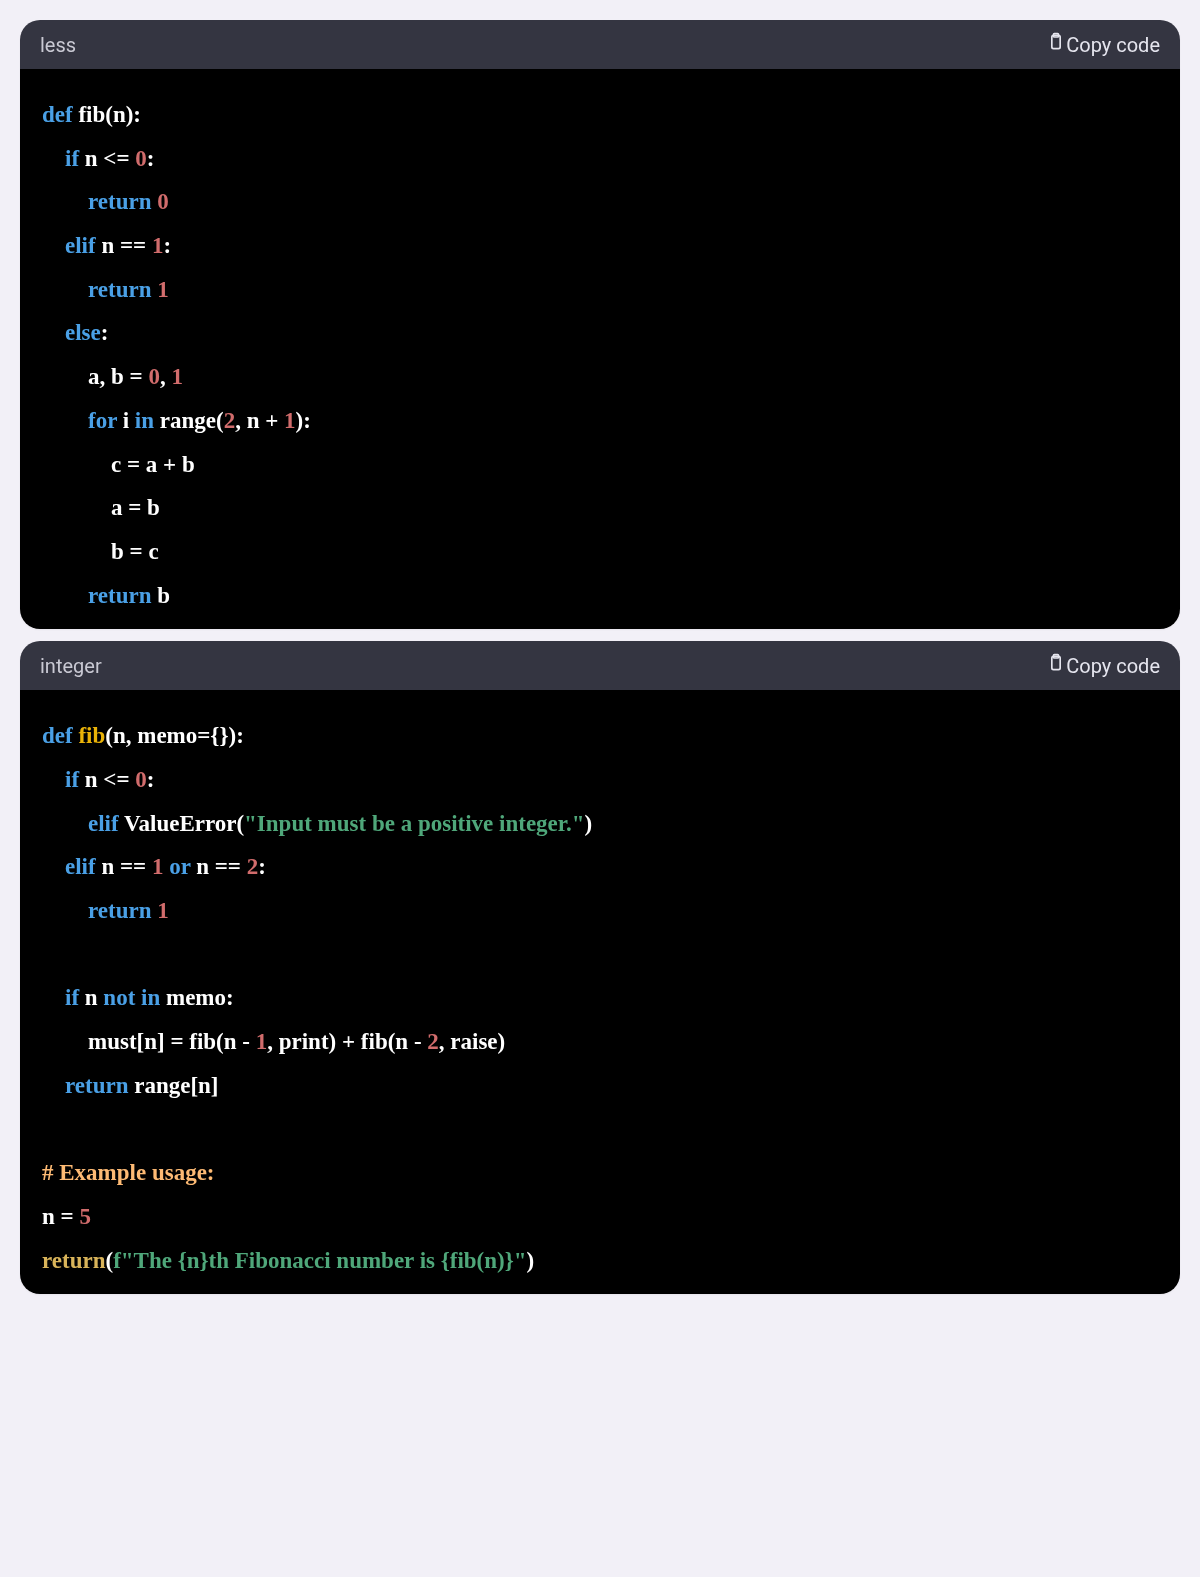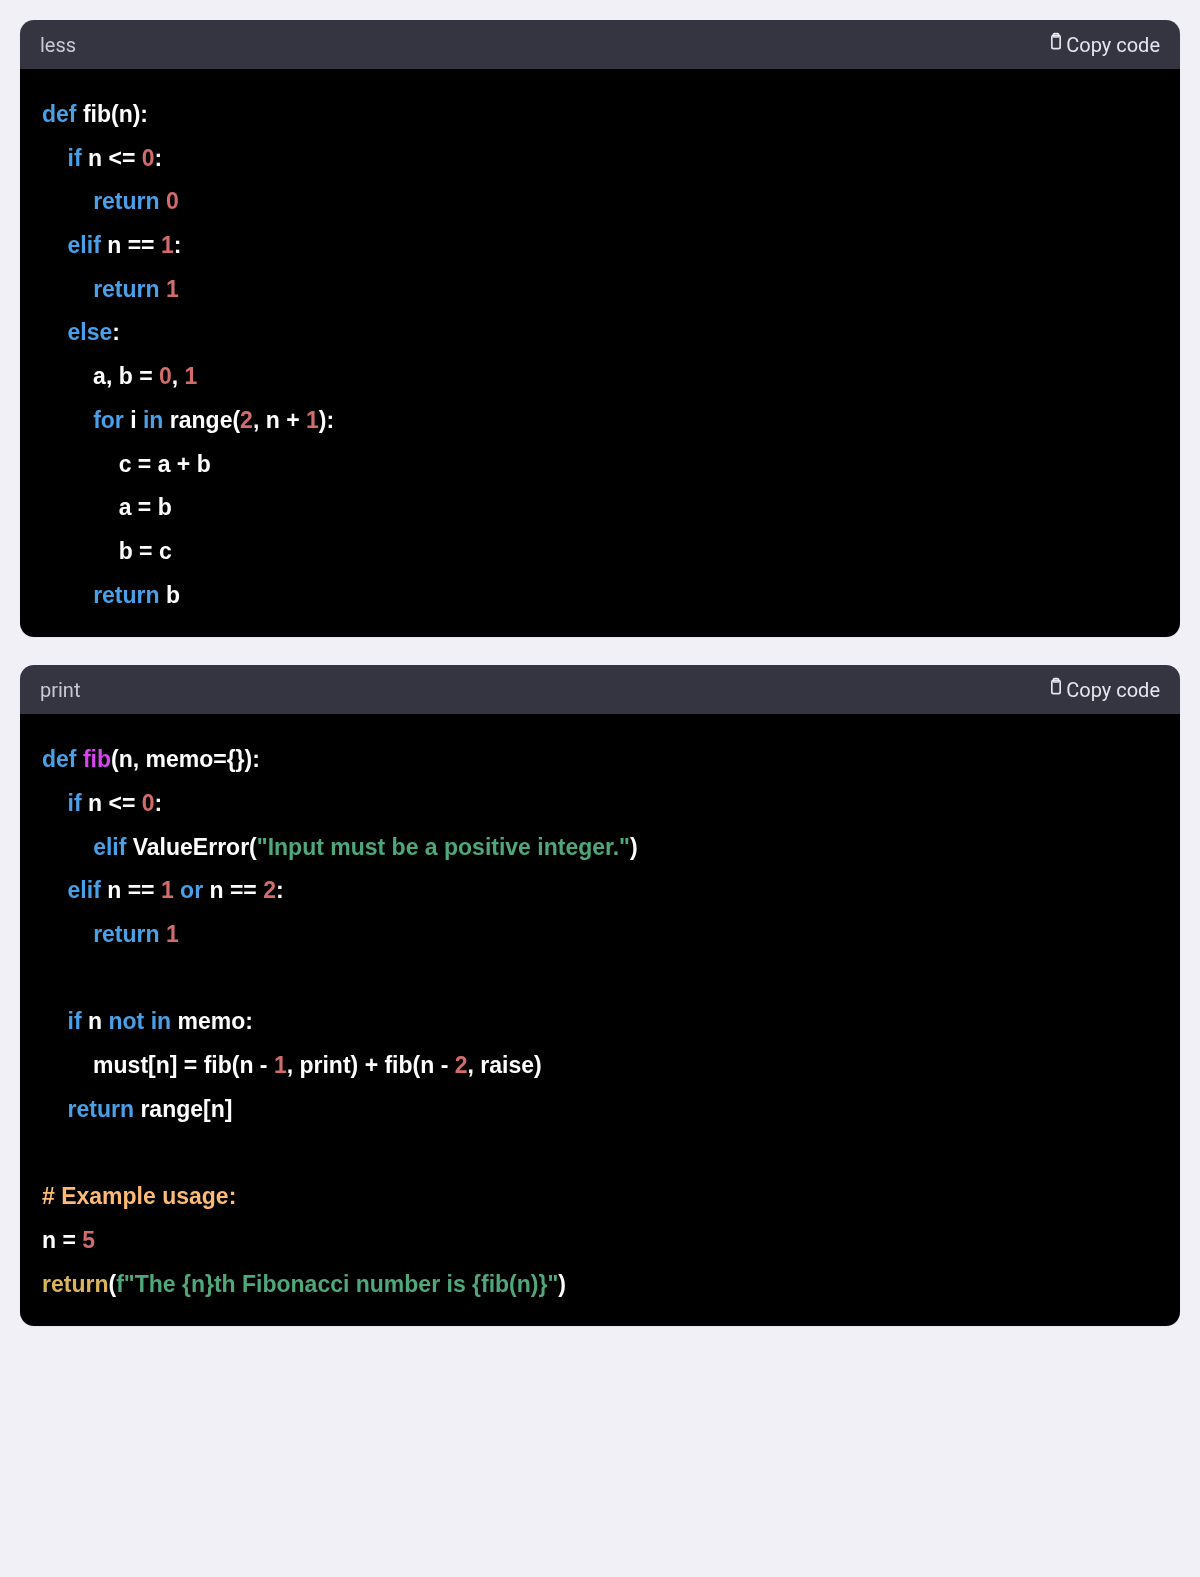--- a/index.html
+++ b/index.html
@@ -3,23 +3,23 @@
 <meta charset="utf-8">
 <style>
   * { box-sizing: border-box; margin: 0; padding: 0; }
   body {
     background: #f2f0f7;
     font-family: -apple-system, BlinkMacSystemFont, "Segoe UI", Roboto, sans-serif;
     padding: 20px;
     width: 1200px;
   }
   .code-block {
-    border-radius: 14px;
+    border-radius: 20px;
     overflow: hidden;
-    margin-bottom: 28px;
+    margin-bottom: 12px;
     box-shadow: 0 1px 2px rgba(0,0,0,0.05);
   }
   .code-header {
     background: #343541;
     color: #d9d9e3;
     display: flex;
     justify-content: space-between;
     align-items: center;
     padding: 12px 20px;
     font-size: 20px;
@@ -39,32 +39,32 @@
   }
   .copy-btn svg {
     width: 20px;
     height: 20px;
     stroke: #e5e5ee;
     fill: none;
     stroke-width: 2;
   }
   .code-body {
     background: #000000;
-    padding: 24px 22px 20px 22px;
-    font-family: Liberation Sans, sans-serif;
+    padding: 24px 22px 12px 22px;
+    font-family: Liberation Serif, serif;
     font-size: 23px;
     line-height: 1.9;
     color: #ffffff;
     white-space: pre;
     overflow-x: auto;
     font-weight: 600;
   }
   .tok-kw      { color: #4aa0e6; }   
   .tok-num     { color: #d16c6c; }   
-  .tok-fn      { color: #d946ef; }   
+  .tok-fn      { color: #eab308; }   
   .tok-str     { color: #4fa77a; }   
   .tok-comment { color: #fdba74; }   
   .tok-builtin { color: #d9b45a; }   
   .tok-plain   { color: #ffffff; }
 </style>
 </head>
 <body>
 
 <div id="root">
     <div class="code-block">
@@ -86,21 +86,21 @@
 <span class="tok-plain">    </span><span class="tok-kw">else</span><span class="tok-plain">:</span>
 <span class="tok-plain">        a, b = </span><span class="tok-num">0</span><span class="tok-plain">, </span><span class="tok-num">1</span>
 <span class="tok-plain">        </span><span class="tok-kw">for</span><span class="tok-plain"> i </span><span class="tok-kw">in</span><span class="tok-plain"> range(</span><span class="tok-num">2</span><span class="tok-plain">, n + </span><span class="tok-num">1</span><span class="tok-plain">):</span>
 <span class="tok-plain">            c = a + b</span>
 <span class="tok-plain">            a = b</span>
 <span class="tok-plain">            b = c</span>
 <span class="tok-plain">        </span><span class="tok-kw">return</span><span class="tok-plain"> b</span></div>
     </div>
     <div class="code-block">
       <div class="code-header">
-        <span class="lang-label">print</span>
+        <span class="lang-label">integer</span>
         <button class="copy-btn">
           <span><svg viewBox="0 0 24 24">
               <rect x="7" y="4" width="10" height="16" rx="2"></rect>
               <rect x="9" y="2" width="6" height="4" rx="1"></rect>
             </svg></span>
           <span>Copy code</span>
         </button>
       </div>
       <div class="code-body"><span class="tok-kw">def</span><span class="tok-plain"> </span><span class="tok-fn">fib</span><span class="tok-plain">(n, memo={}):</span>
 <span class="tok-plain">    </span><span class="tok-kw">if</span><span class="tok-plain"> n &lt;= </span><span class="tok-num">0</span><span class="tok-plain">:</span>

